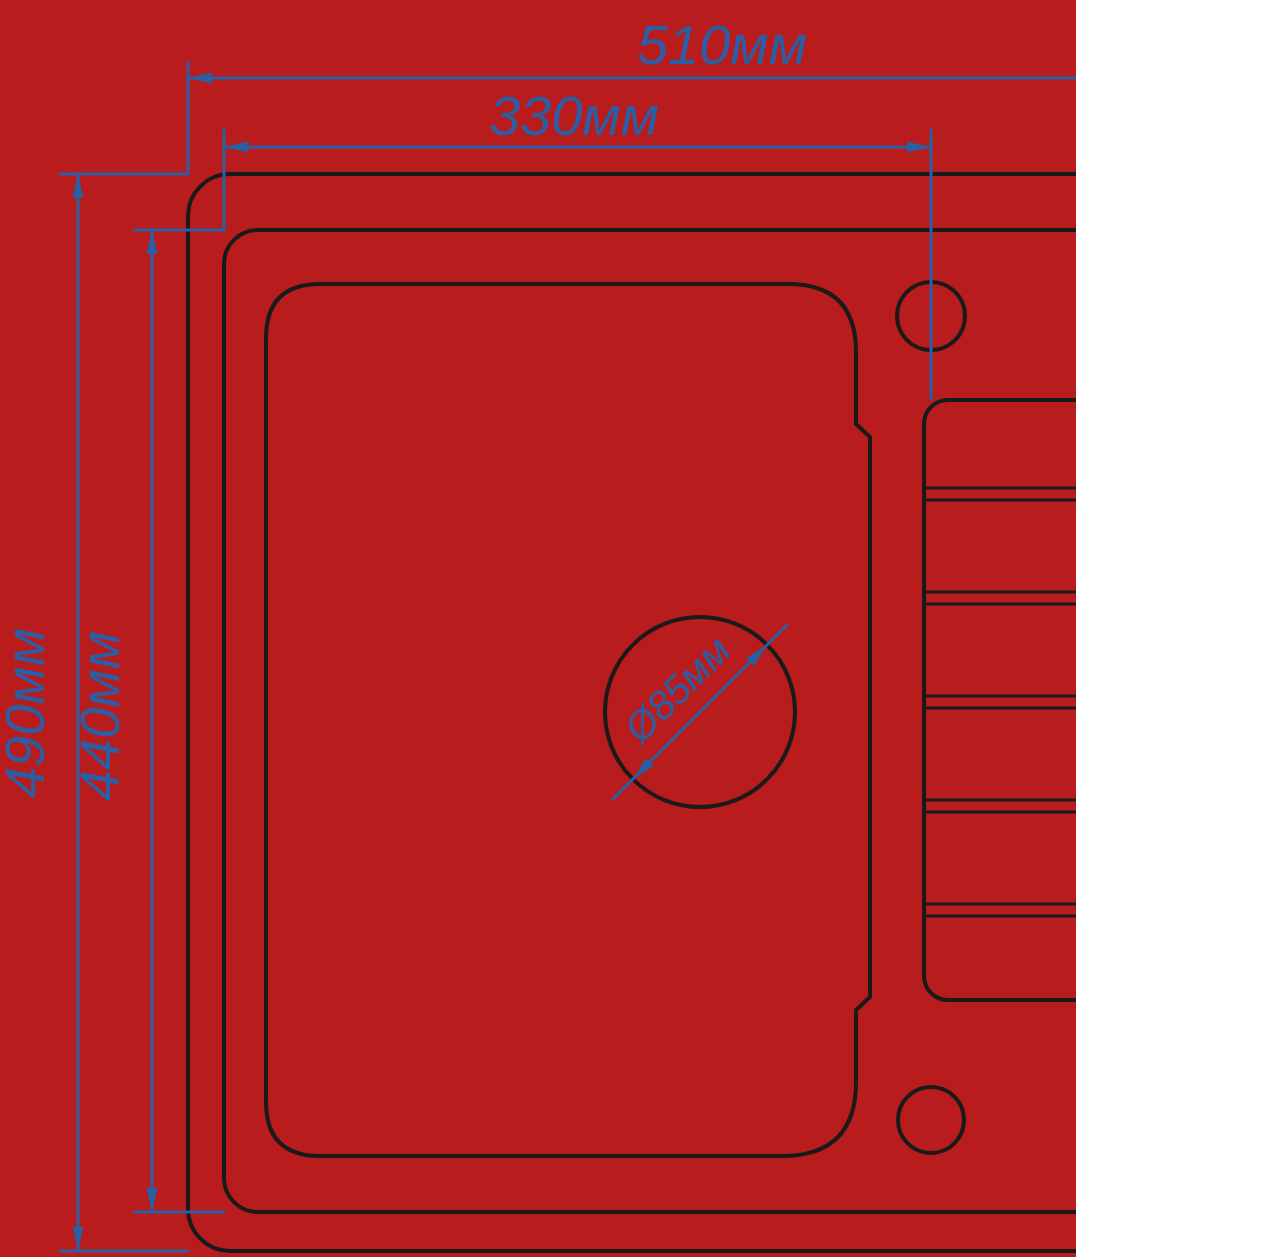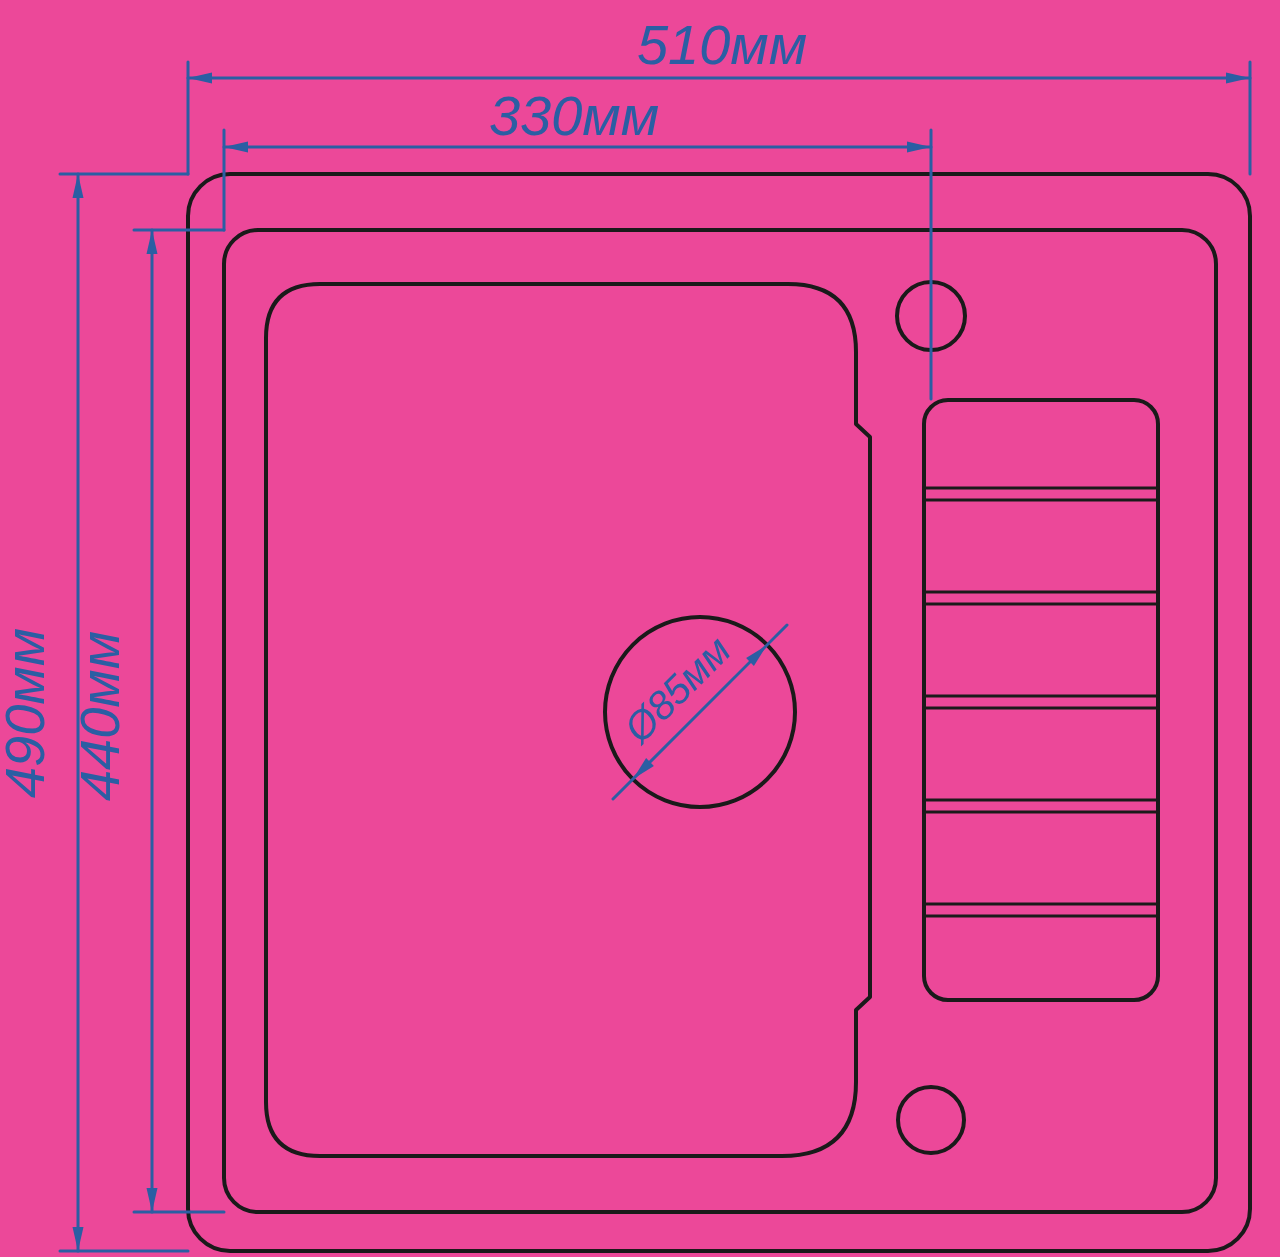--- a/index.html
+++ b/index.html
@@ -1,24 +1,24 @@
 <!DOCTYPE html>
 <html><head>
 <meta charset="utf-8">
 <style>
   html, body {
     margin: 0;
     padding: 0;
     background: #ffffff;
   }
   .page {
-    width: 1280px;
+    width: 1076px;
     height: 1257px;
     position: relative;
-    background: #ec4899;
+    background: #b91c1c;
     overflow: hidden;
   }
   svg {
     display: block;
   }
   .dim-text text {
     font-family: "Liberation Sans", "DejaVu Sans", sans-serif;
     font-style: italic;
     font-weight: normal;
     text-anchor: middle;

